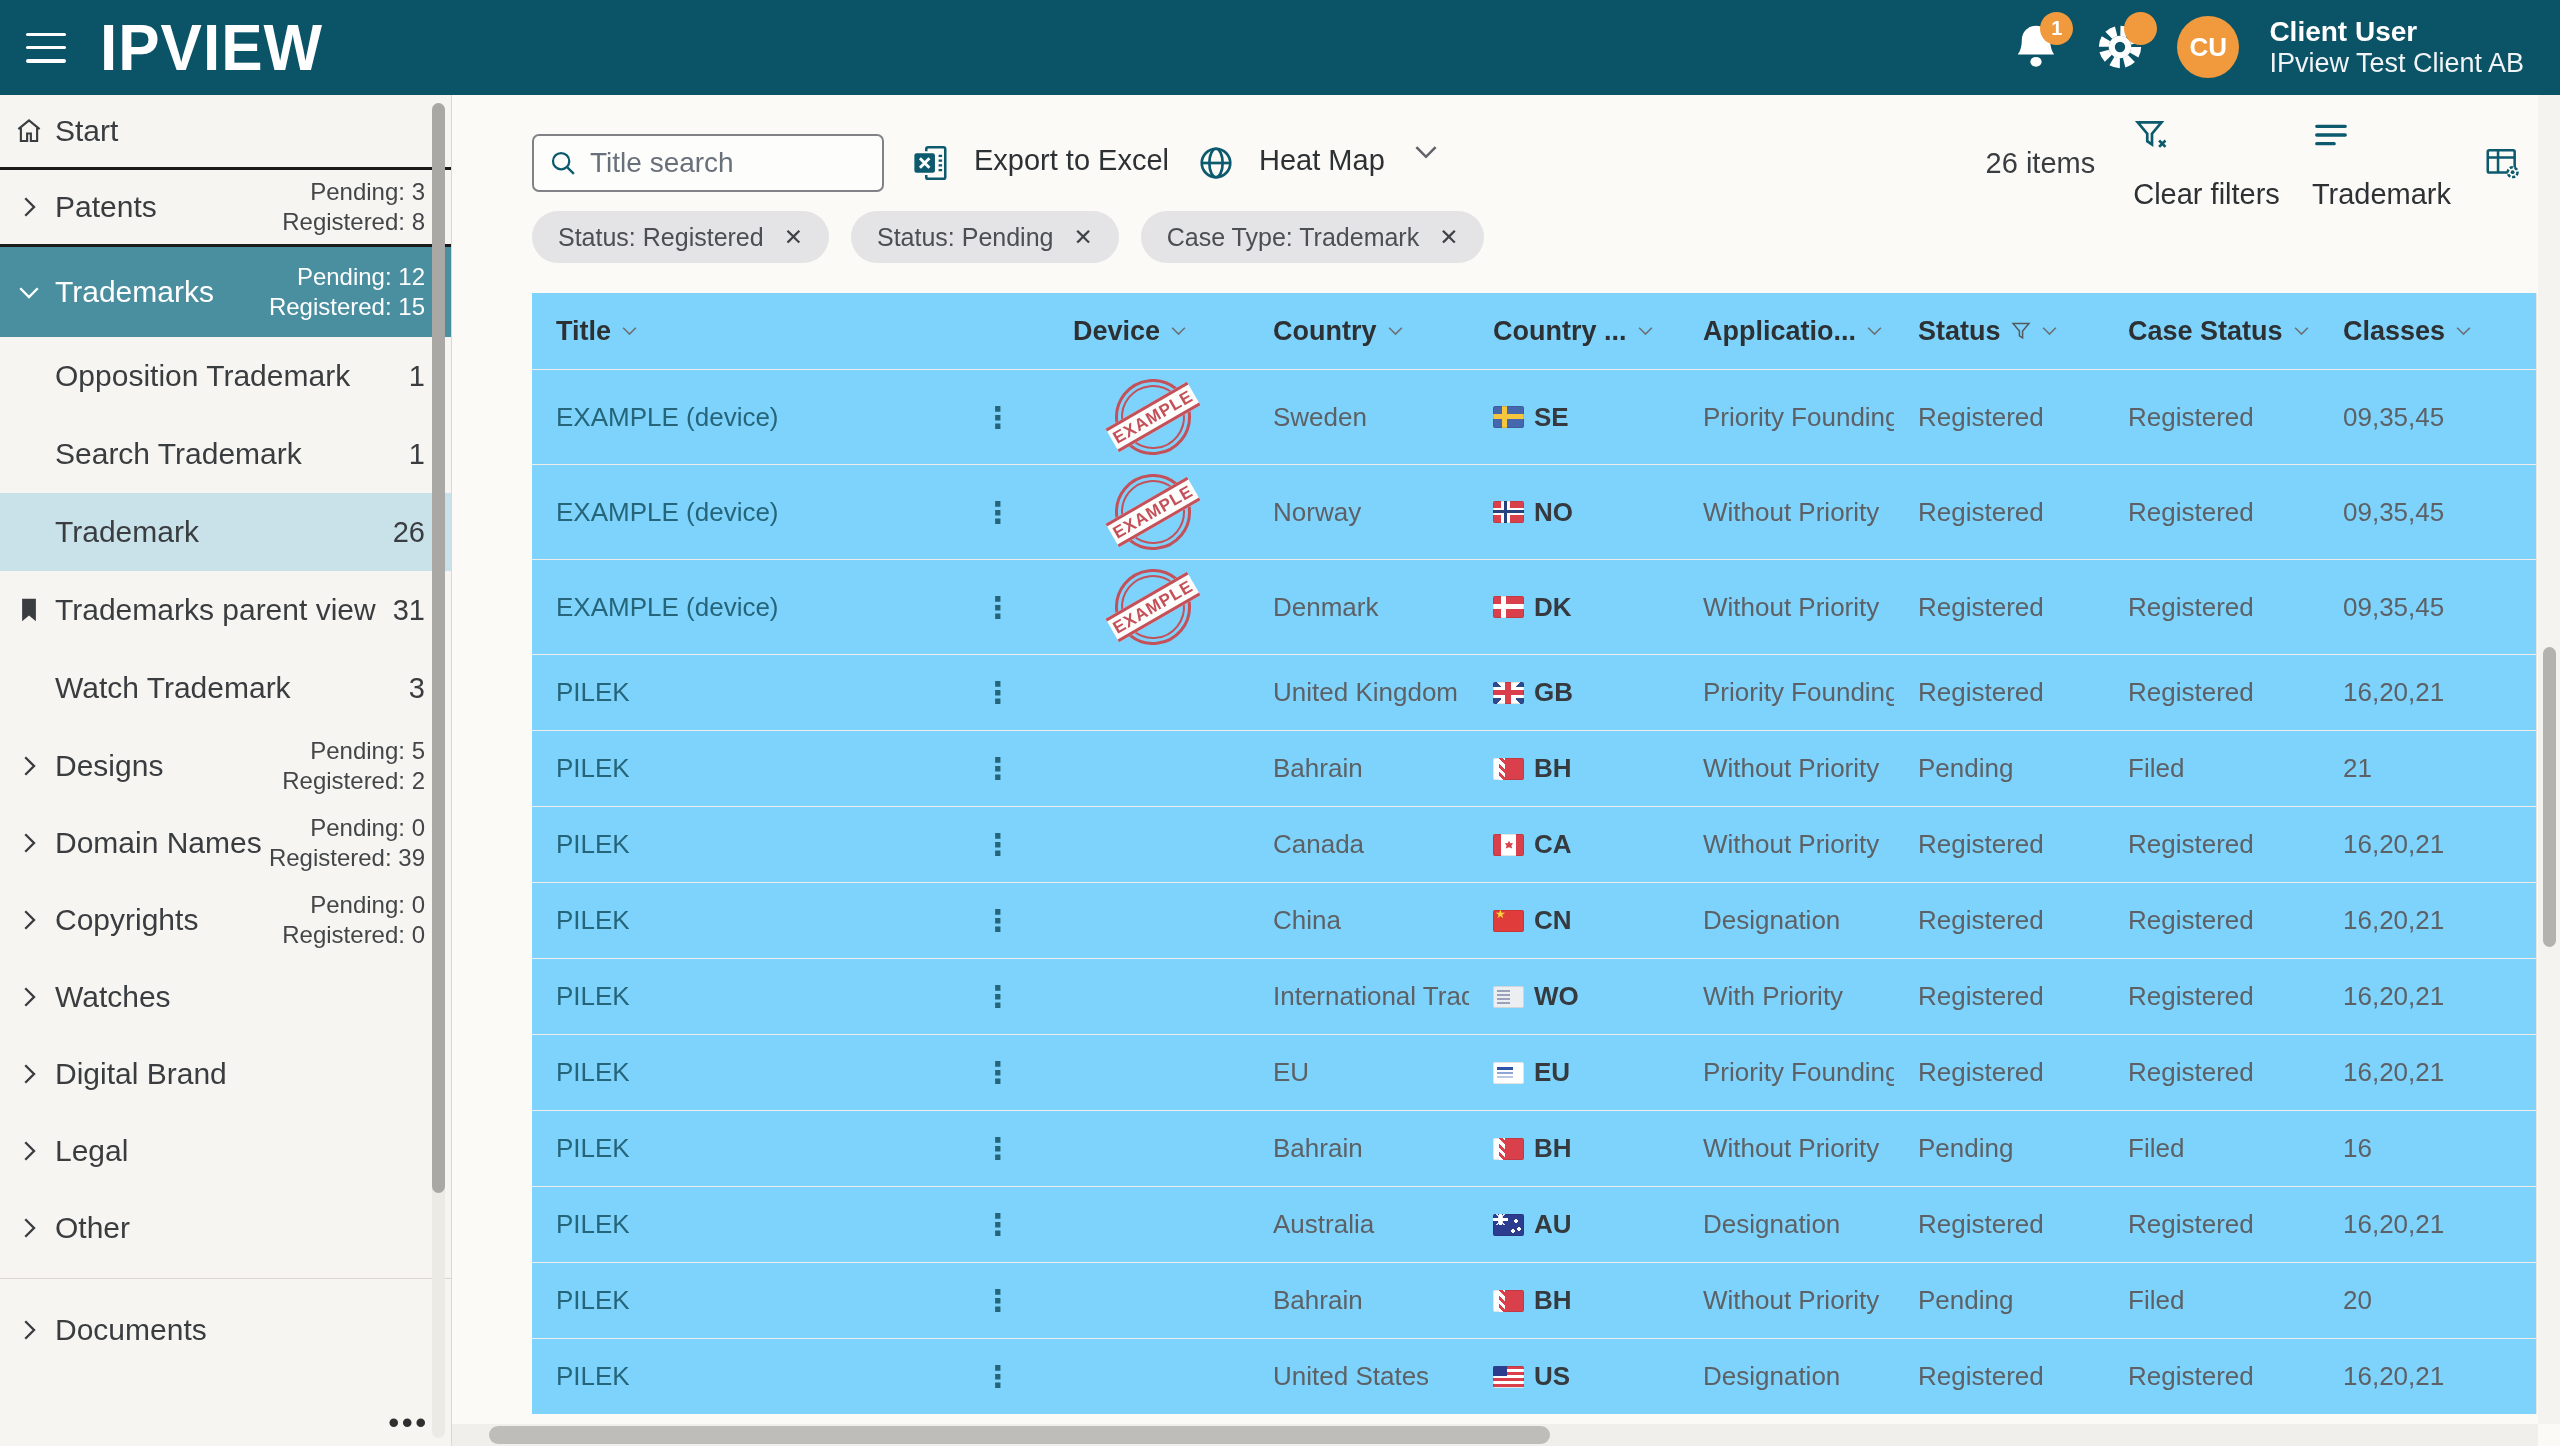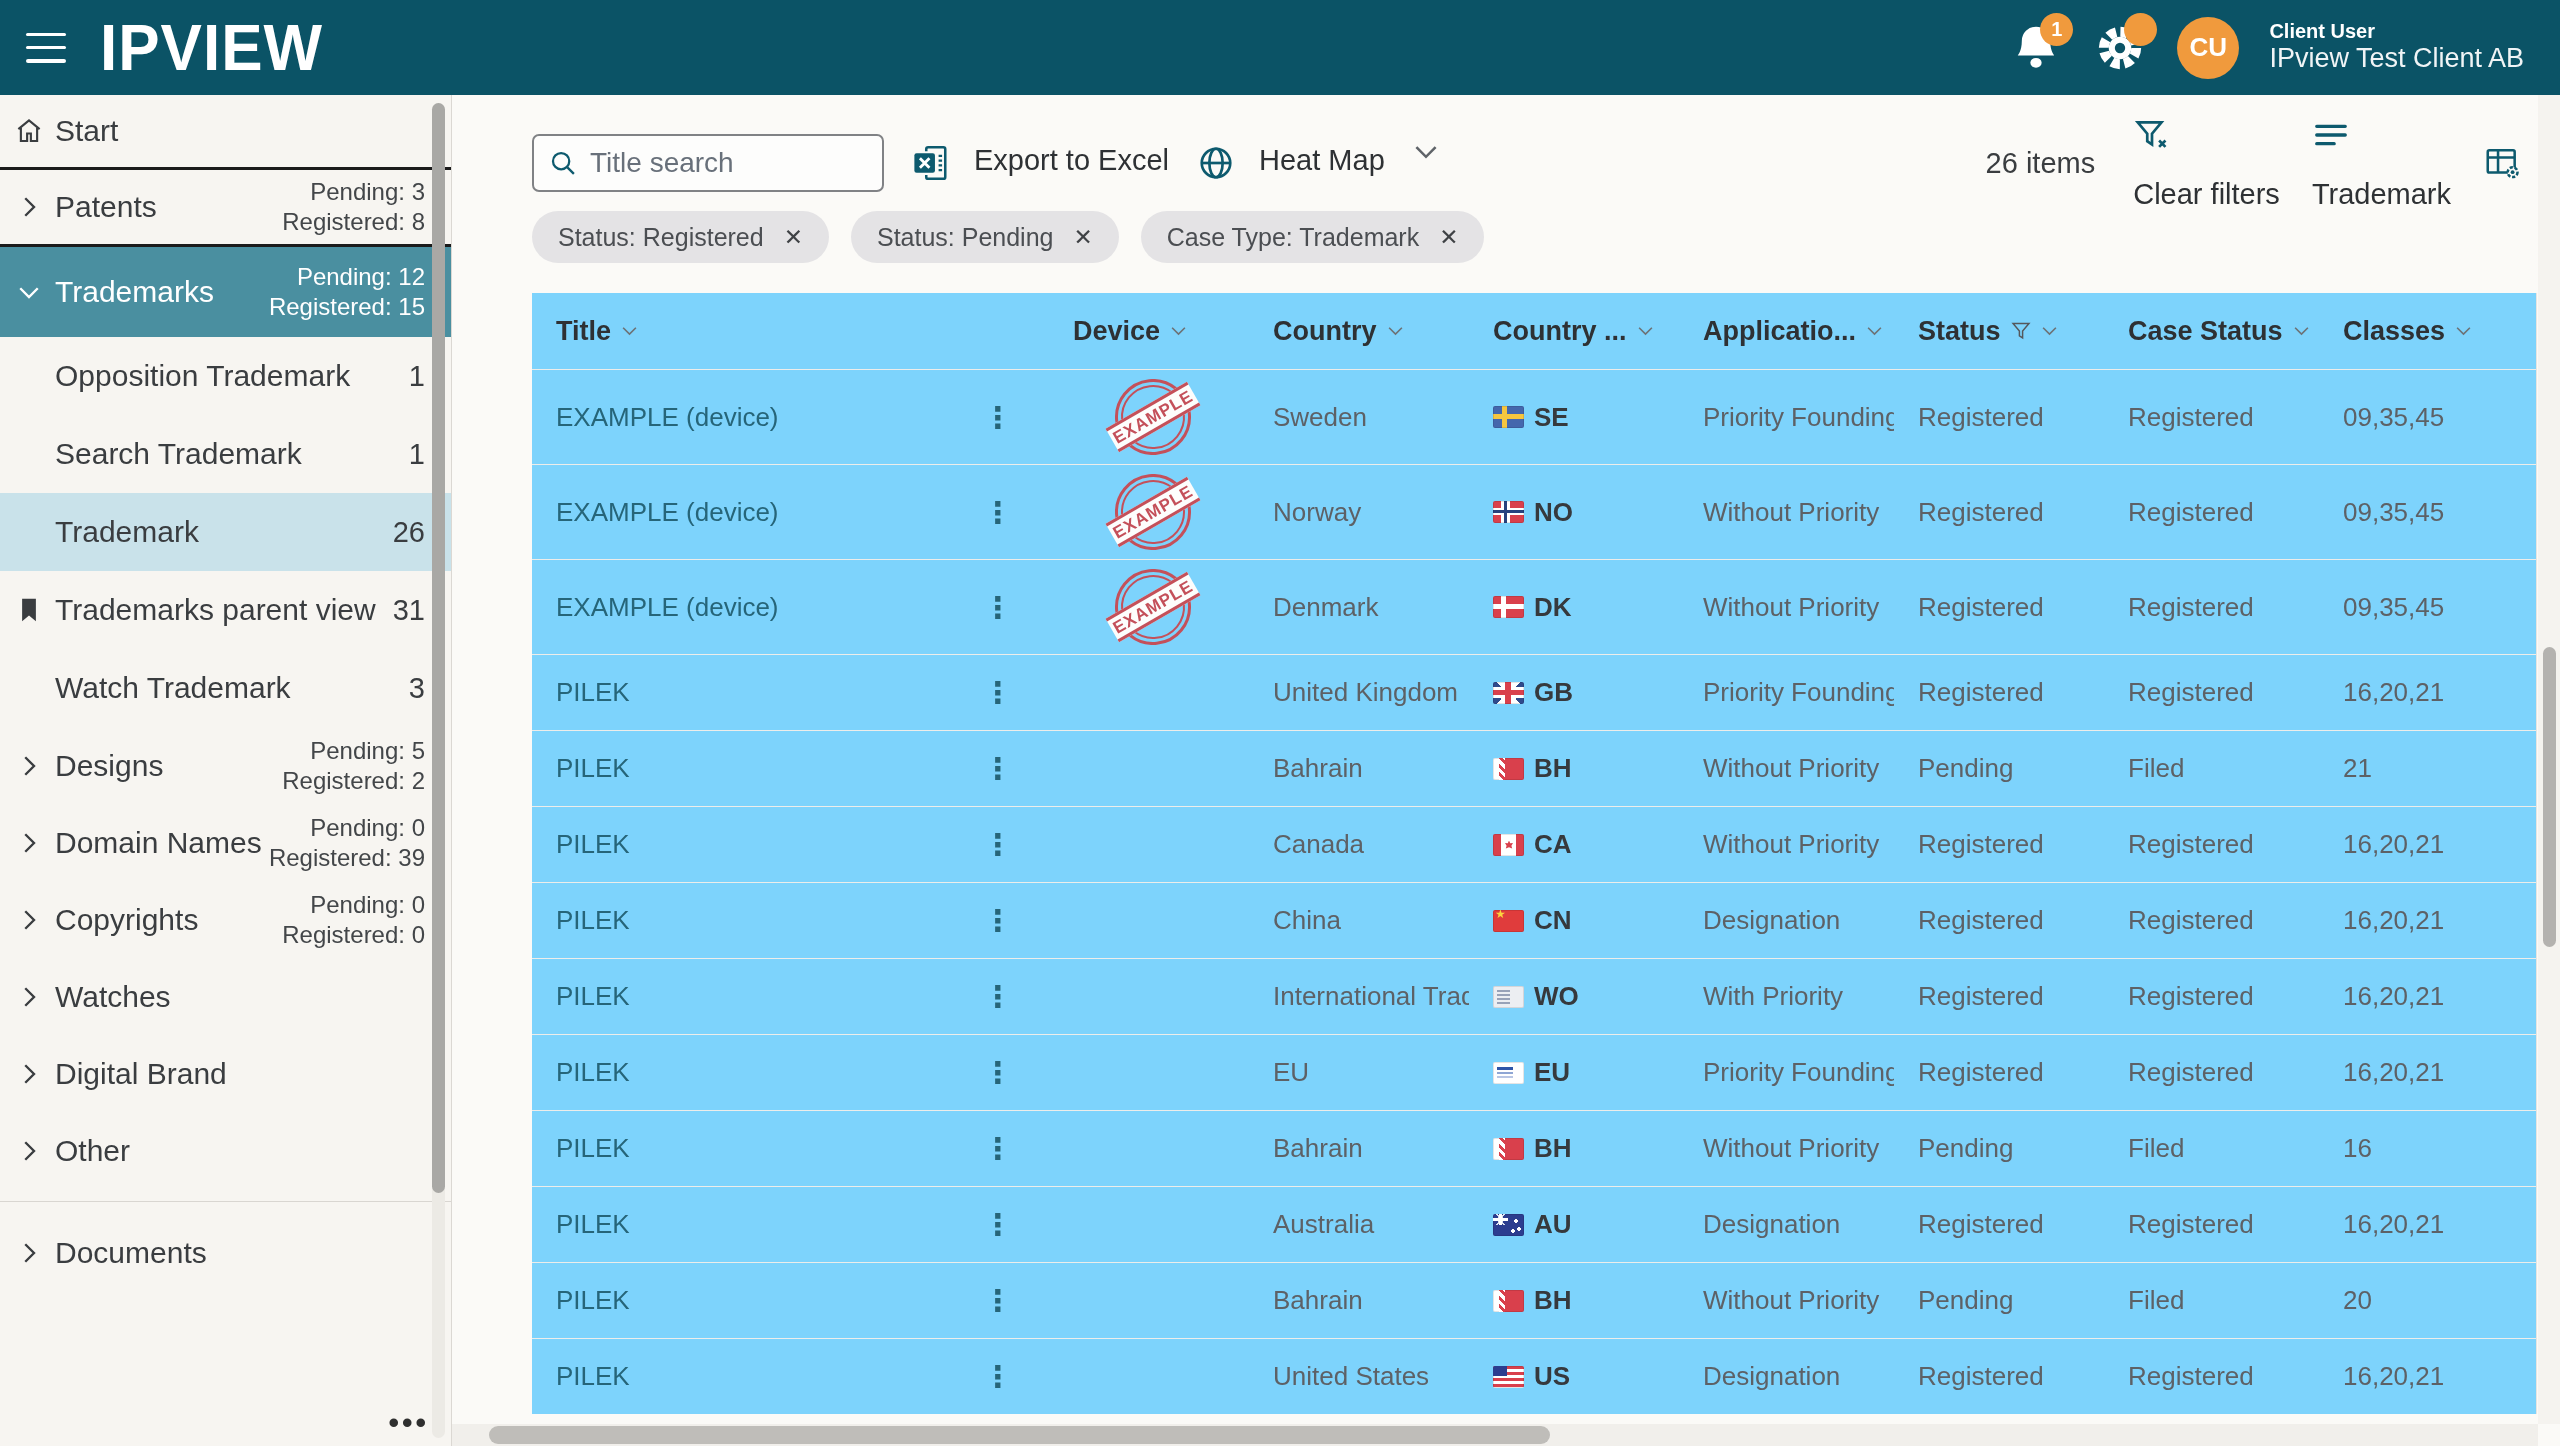--- a/index.html
+++ b/index.html
@@ -13,21 +13,21 @@
   .hamburger span { display:block; height:3.5px; background:#fff; border-radius:2px; }
   .logo { color:#fff; font-size:62px; font-weight:800; letter-spacing:1px; margin-left:34px; transform:scaleY(1.04); }
   .top-right { margin-left:auto; display:flex; align-items:center; gap:30px; padding-right:36px; }
   .icon-btn { position:relative; width:54px; height:54px; background:none; border:none; cursor:pointer; }
   .icon-btn svg { width:100%; height:100%; }
   .badge { position:absolute; top:-8px; right:-10px; min-width:33px; height:33px; border-radius:50%;
     background:#f09a3d; color:#fff; font-size:20px; font-weight:700; display:flex; align-items:center; justify-content:center; }
   .avatar { width:62px; height:62px; border-radius:50%; background:#f09a3d; color:#fff; font-size:26px; font-weight:700;
     display:flex; align-items:center; justify-content:center; border:none; cursor:pointer; }
   .user-block { color:#fff; line-height:1.15; }
-  .user-name { font-size:20px; font-weight:700; }
+  .user-name { font-size:28px; font-weight:700; }
   .user-org { font-size:27px; font-weight:400; opacity:.94; }
 
   
   .content { display:flex; height:1351px; }
   .sidebar { width:452px; flex:none; background:#f7f5f1; border-right:1px solid #dbd8d3; position:relative; }
   .main { flex:1; position:relative; background:#fbfaf7; padding:38px 0 0 80px; }
 
   
   .side-item { display:flex; align-items:center; height:77px; padding:0 26px 0 12px; cursor:pointer; color:#3a3d40; }
   .s-icon { width:34px; height:34px; flex:none; margin-right:9px; display:flex; align-items:center; justify-content:center; }
@@ -295,20 +295,29 @@
   </div>
           <div class="side-item lvl1" data-name="sidebar-item-digital-brand">
     <span class="s-icon" data-name="sidebar-item-icon">
               <svg data-name="chevron-right-icon" viewBox="0 0 24 24" fill="none" stroke="currentColor" stroke-width="1.9">
                 <path d="M9 5l7 7-7 7"></path>
               </svg>
             </span>
     <span class="s-label" data-name="sidebar-item-label">Digital Brand</span>
     <span class="s-meta" data-name="sidebar-item-meta"></span>
   </div>
+          <div class="side-item lvl1" data-name="sidebar-item-legal">
+    <span class="s-icon" data-name="sidebar-item-icon">
+              <svg data-name="chevron-right-icon" viewBox="0 0 24 24" fill="none" stroke="currentColor" stroke-width="1.9">
+                <path d="M9 5l7 7-7 7"></path>
+              </svg>
+            </span>
+    <span class="s-label" data-name="sidebar-item-label">Legal</span>
+    <span class="s-meta" data-name="sidebar-item-meta"></span>
+  </div>
           <div class="side-item lvl1" data-name="sidebar-item-other">
     <span class="s-icon" data-name="sidebar-item-icon">
               <svg data-name="chevron-right-icon" viewBox="0 0 24 24" fill="none" stroke="currentColor" stroke-width="1.9">
                 <path d="M9 5l7 7-7 7"></path>
               </svg>
             </span>
     <span class="s-label" data-name="sidebar-item-label">Other</span>
     <span class="s-meta" data-name="sidebar-item-meta"></span>
   </div>
           <div class="side-divider" data-name="sidebar-divider"></div>

